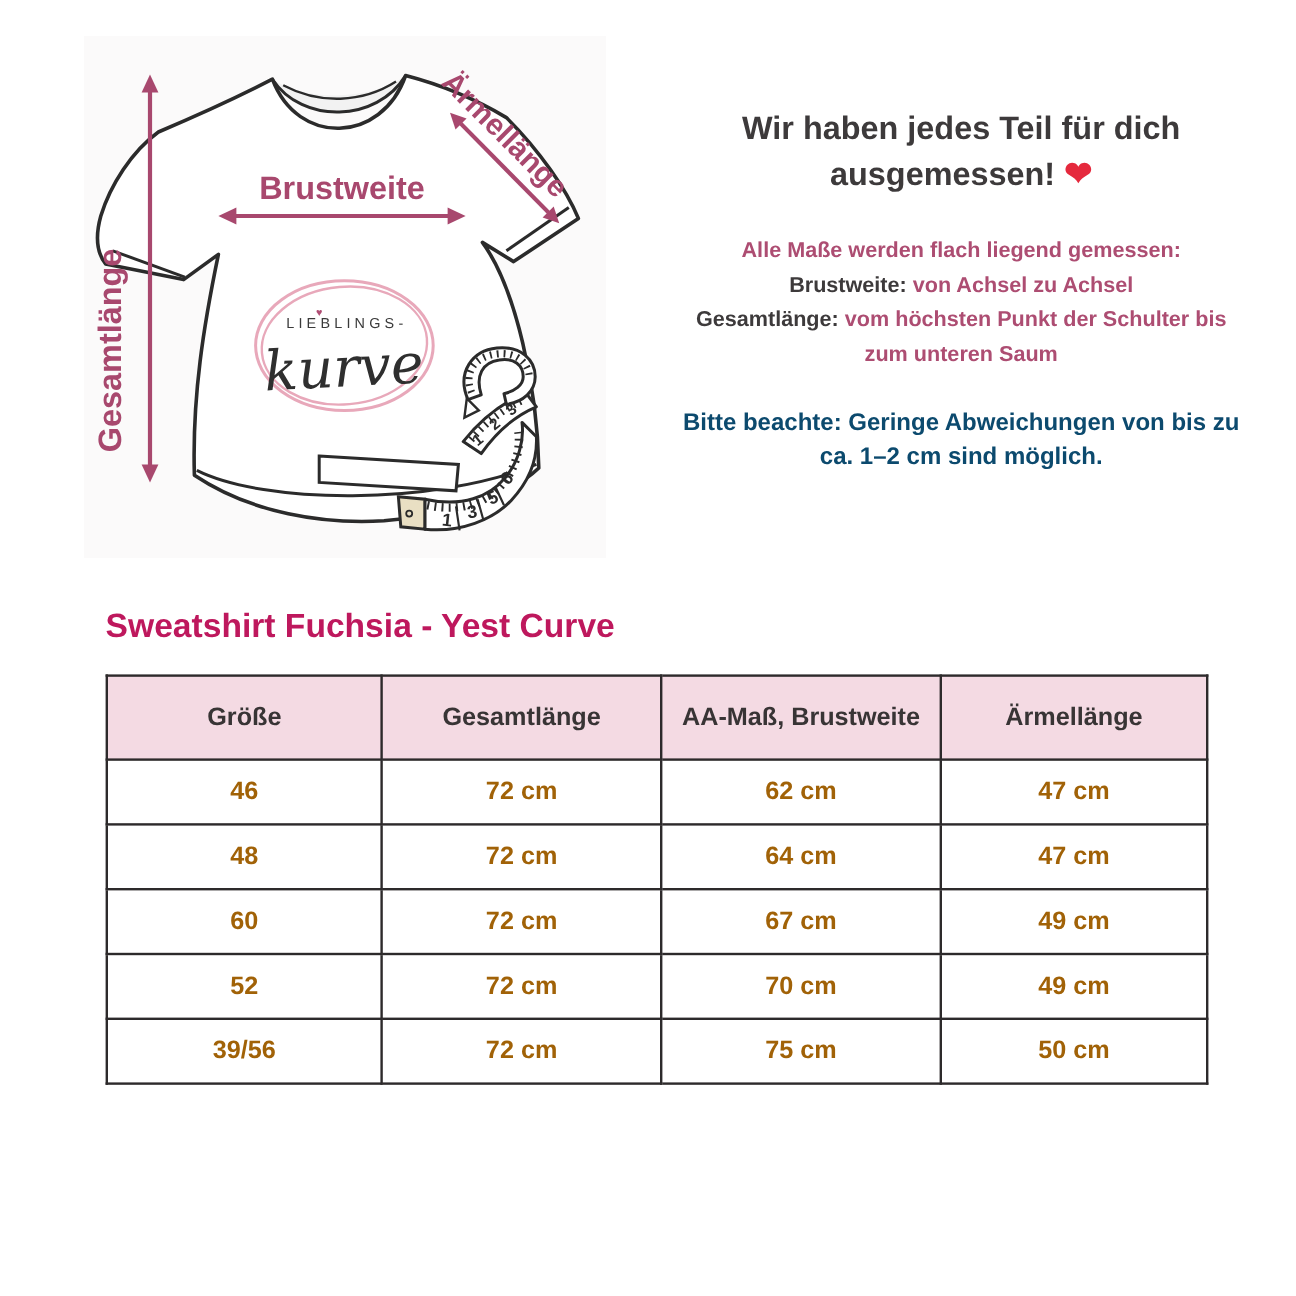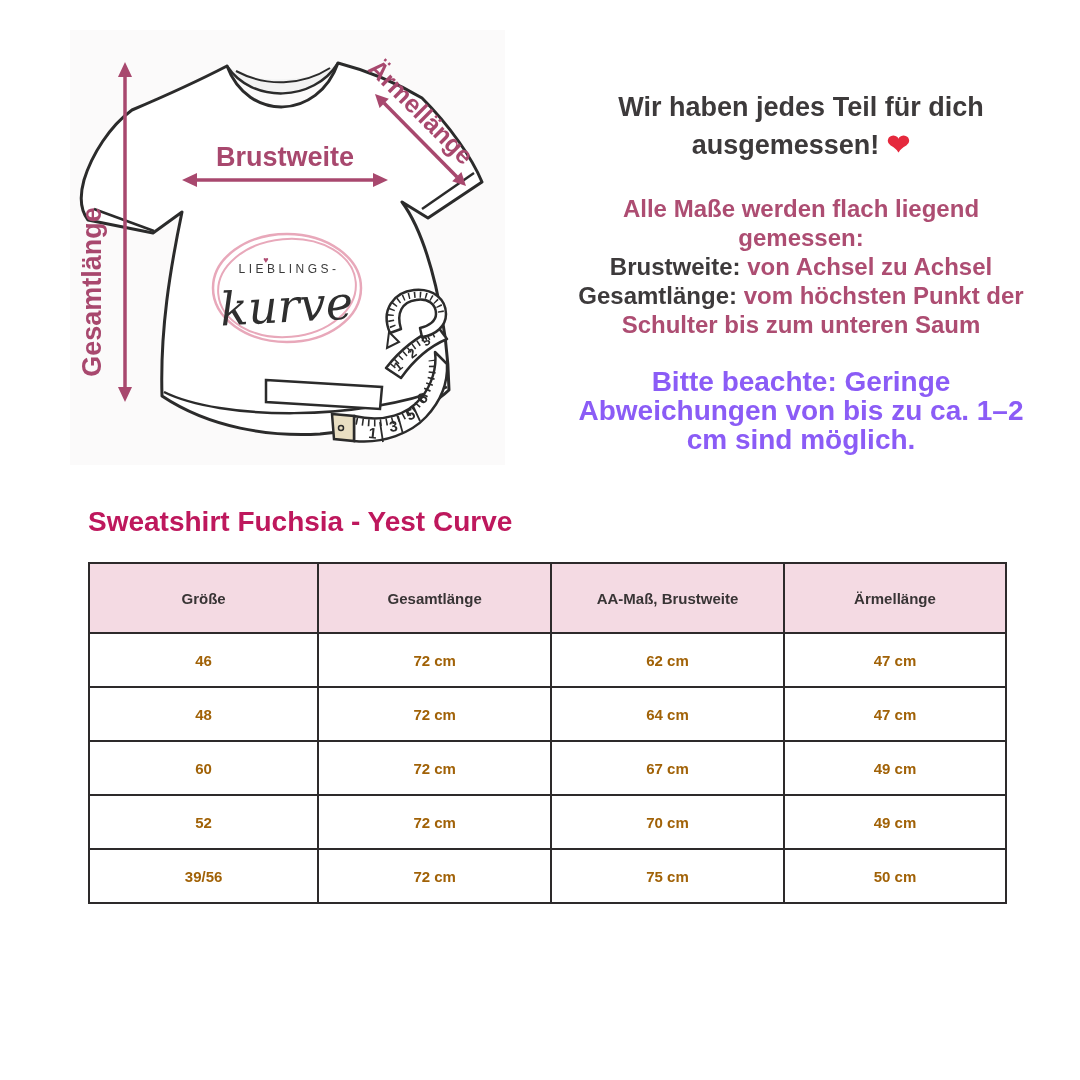--- a/index.html
+++ b/index.html
@@ -17,41 +17,41 @@
   
   .info-col{
     position:absolute;left:562px;top:88px;width:478px;
     text-align:center;
   }
   .info-heading{
     font-size:27px;line-height:38px;font-weight:bold;color:#3d3a3b;margin:0;
   }
   .heart{color:#e5293d;font-size:28px;}
   .measure-block{
-    margin-top:30px;font-size:24px;line-height:29px;font-weight:bold;color:#ad4d72;
+    margin-top:30px;font-size:18px;line-height:29px;font-weight:bold;color:#ad4d72;
   }
   .measure-block .dark{color:#3d3a3b;}
   .note-block{
-    margin-top:28px;font-size:28px;line-height:29px;font-weight:bold;color:#8b5cf6;
+    margin-top:28px;font-size:20px;line-height:29px;font-weight:bold;color:#0c4a6e;
   }
 
   
   .product-title{
     position:absolute;left:88px;top:506px;
     font-size:28px;font-weight:bold;color:#be185d;
   }
 
   
   .size-table{
     position:absolute;left:88px;top:562px;width:919px;
     border-collapse:collapse;table-layout:fixed;
   }
   .size-table th,.size-table td{
     border:2px solid #2d2a2b;text-align:center;
-    font-size:15px;font-weight:bold;
+    font-size:21px;font-weight:bold;
   }
   .size-table th{
     background:#f4dae3;color:#383435;height:66px;
   }
   .size-table td{
     background:#ffffff;color:#a16207;height:50px;
   }
 </style>
 </head>
 <body>

